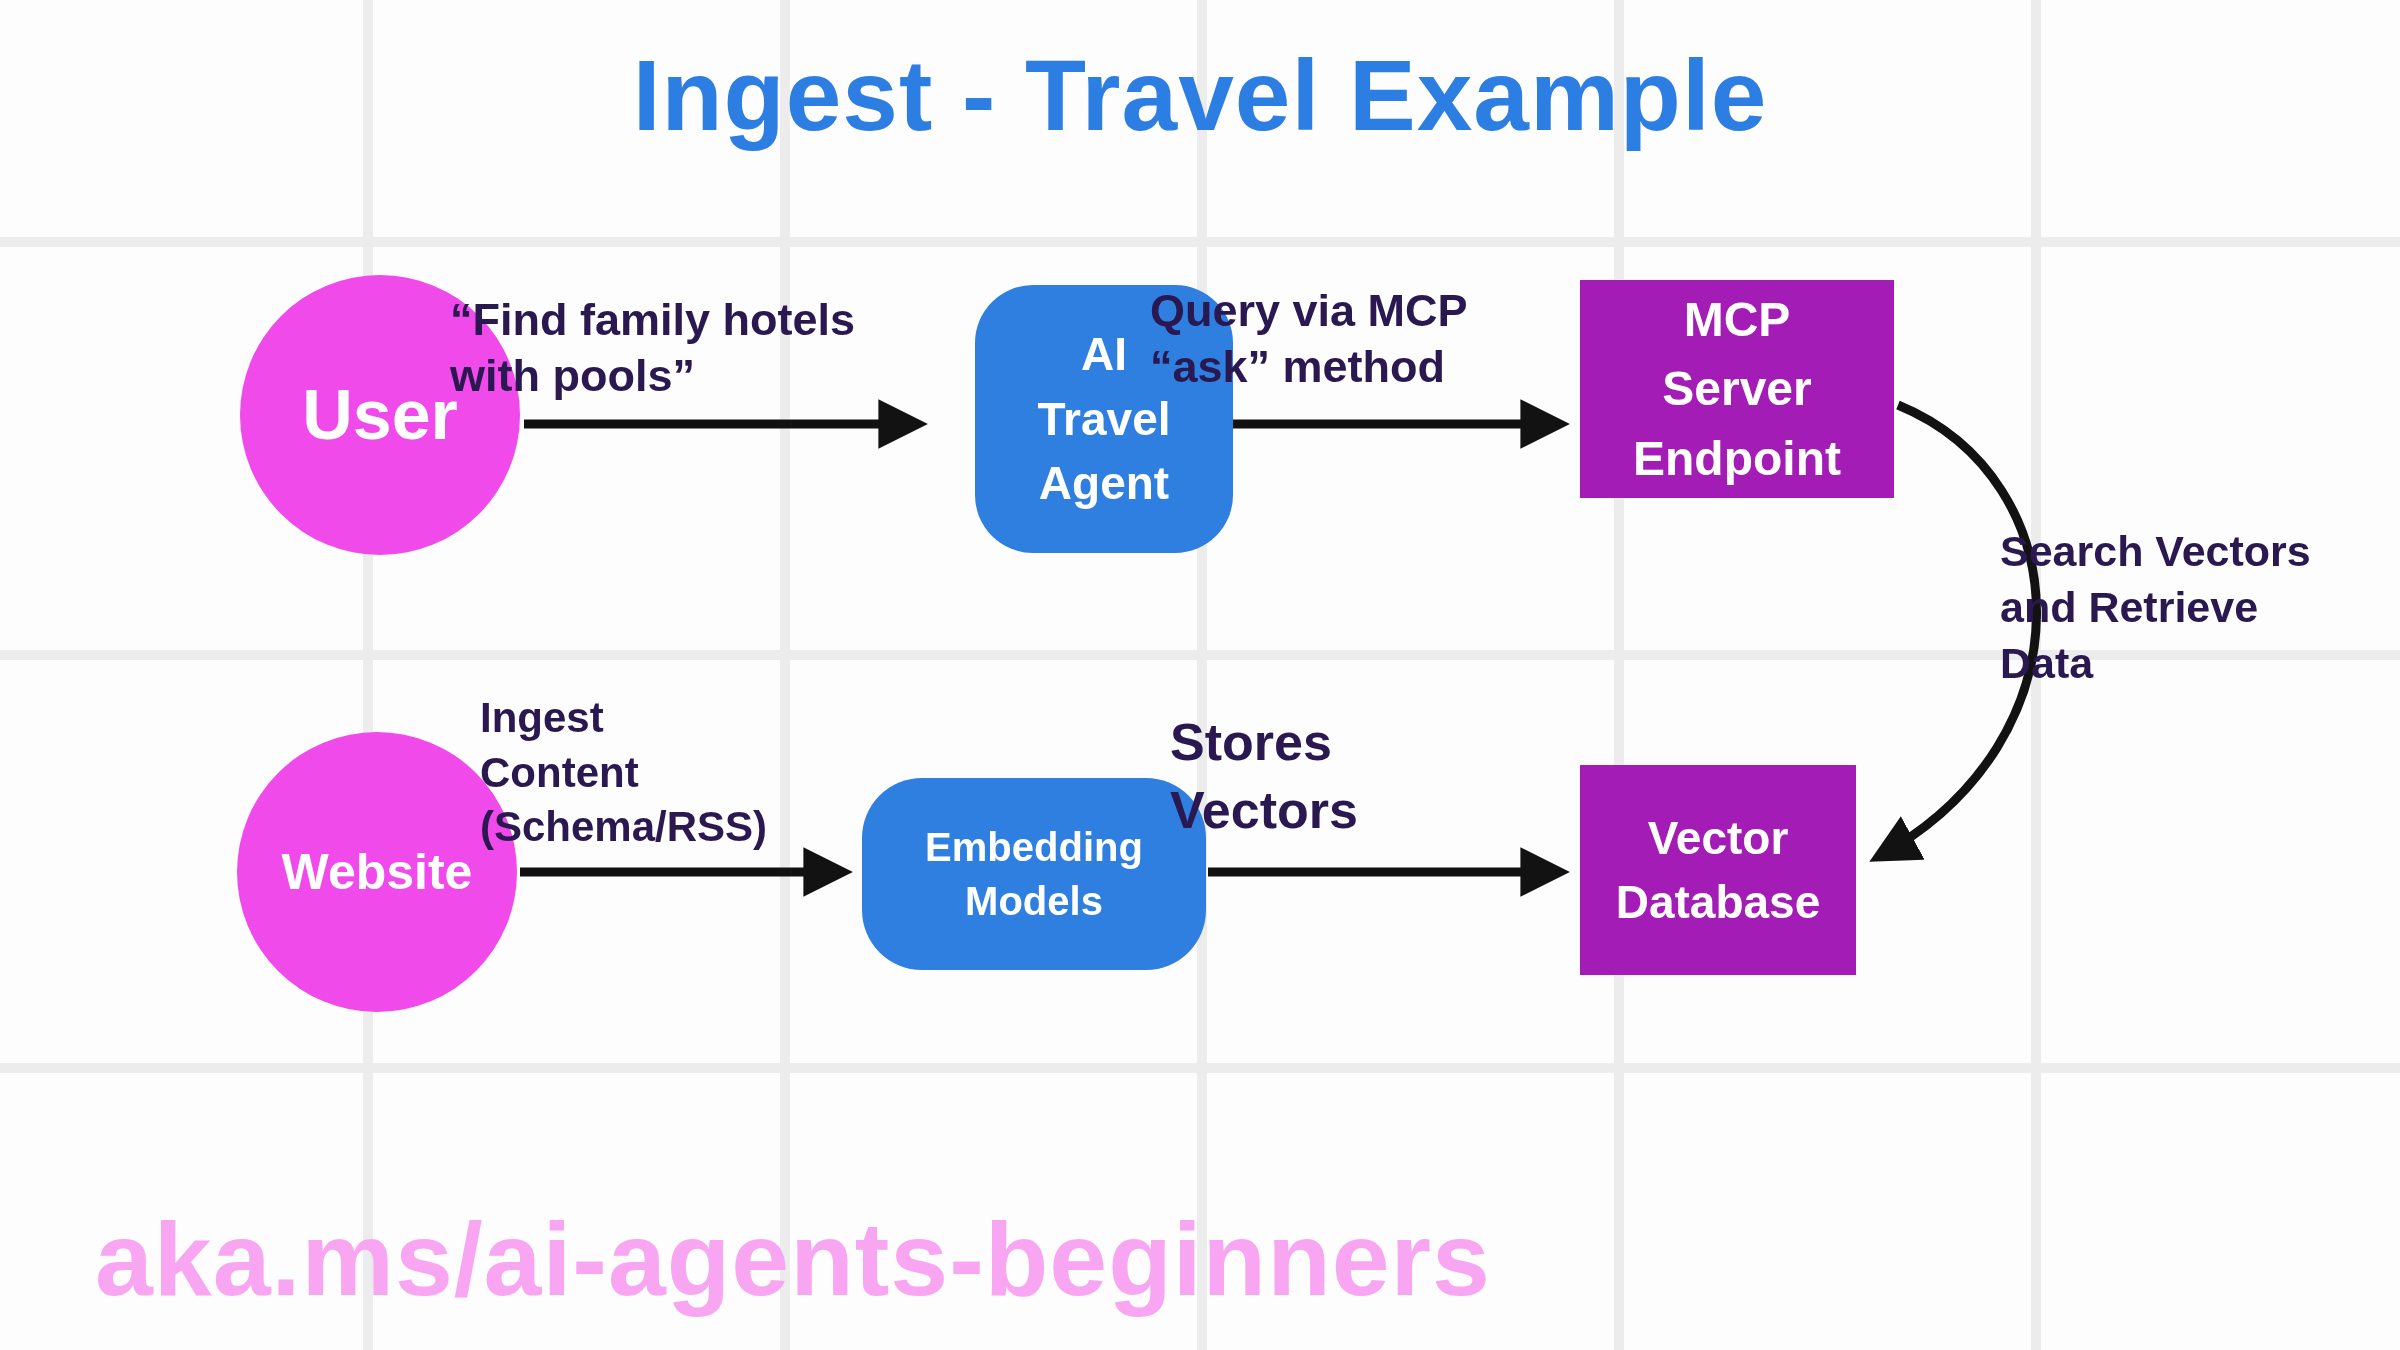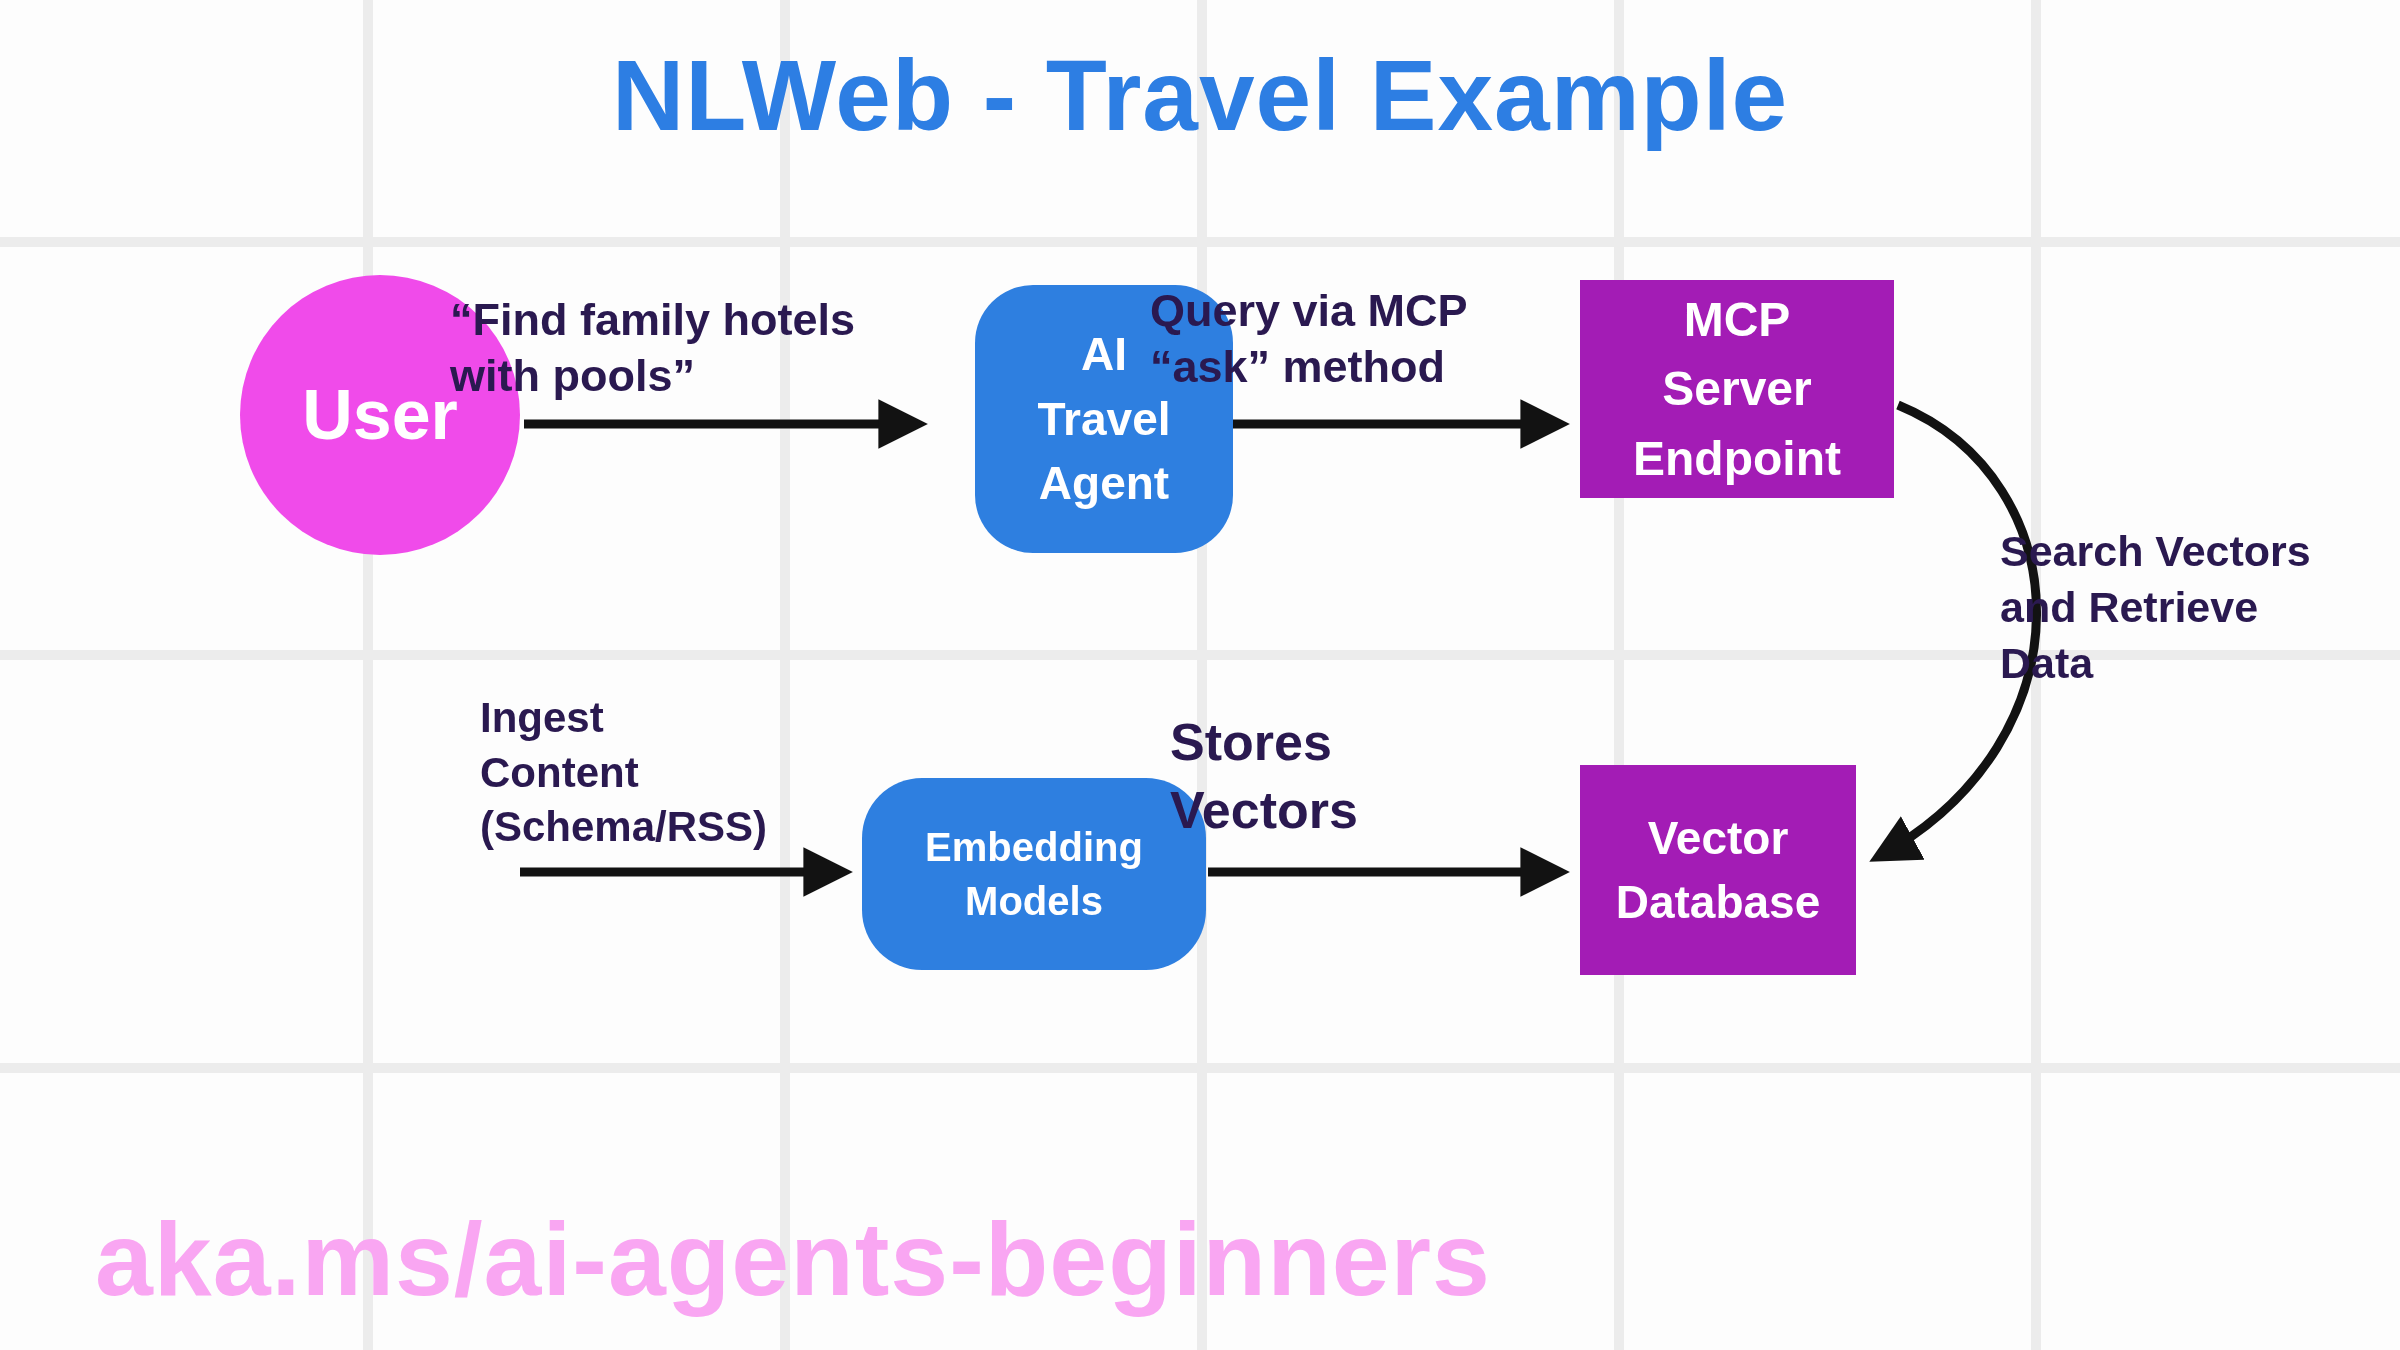--- a/index.html
+++ b/index.html
@@ -69,36 +69,37 @@
     left: 0; top: 0;
     width: 2400px; height: 1350px;
     pointer-events: none;
   }
 </style>
 </head>
 <body>
 
 <div class="canvas">
 
-  <div class="title">NLWeb - Travel Example</div>
+  <div class="title">Ingest - Travel Example</div>
 
   <svg class="edges-layer" width="2400" height="1350" viewBox="0 0 2400 1350">
     <defs>
       <marker id="arrowhead" viewBox="0 0 10 10" refX="8" refY="5" markerWidth="5.5" markerHeight="5.5" orient="auto-start-reverse">
         <path d="M0,0 L10,5 L0,10 z" fill="#121212"></path>
       </marker>
     </defs>
     <path d="M 524 424 H 918" stroke="#121212" stroke-width="9" fill="none" marker-end="url(#arrowhead)"></path>
     <path d="M 1200 424 H 1560" stroke="#121212" stroke-width="9" fill="none" marker-end="url(#arrowhead)"></path>
     <path d="M 520 872 H 843" stroke="#121212" stroke-width="9" fill="none" marker-end="url(#arrowhead)"></path>
     <path d="M 1208 872 H 1560" stroke="#121212" stroke-width="9" fill="none" marker-end="url(#arrowhead)"></path>
     <path d="M 1898 405 C 2080 480 2092 740 1878 857" stroke="#121212" stroke-width="9" fill="none" marker-end="url(#arrowhead)"></path>
   </svg>
 
   <div class="node circle-node node-user">User</div>
+  <div class="node circle-node node-website">Website</div>
   <div class="node blue-node node-agent">AI
 Travel
 Agent</div>
   <div class="node purple-node node-mcp">MCP
 Server
 Endpoint</div>
   <div class="node blue-node node-embedding">Embedding
 Models</div>
   <div class="node purple-node node-vector">Vector
 Database</div>

